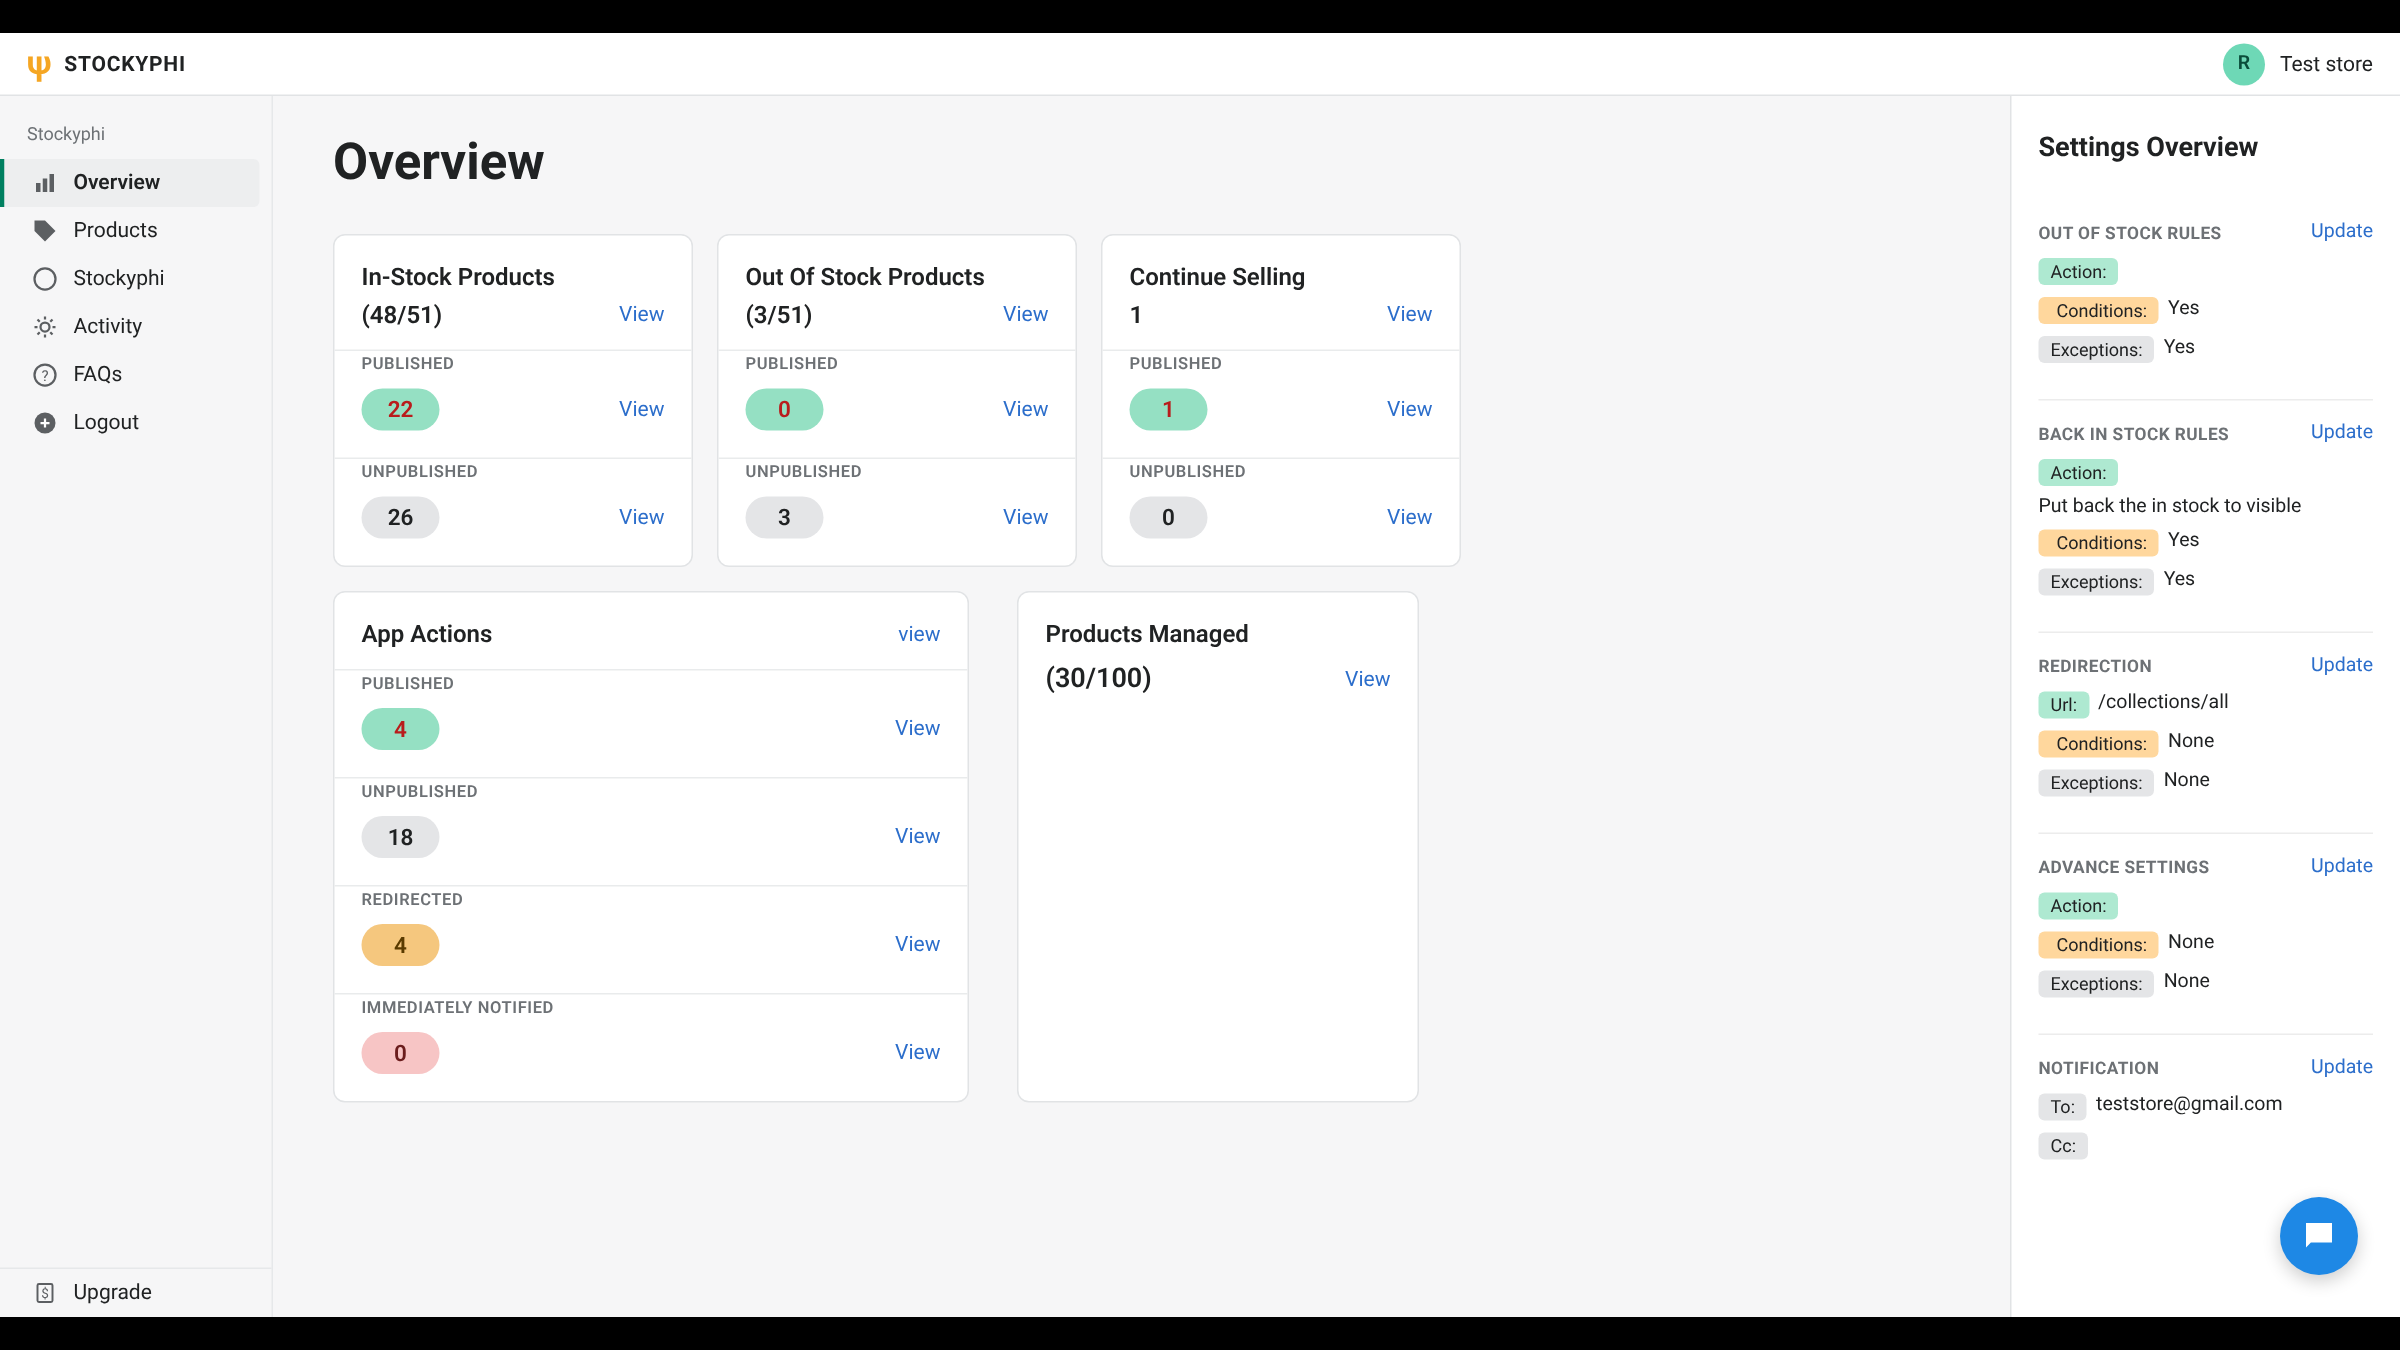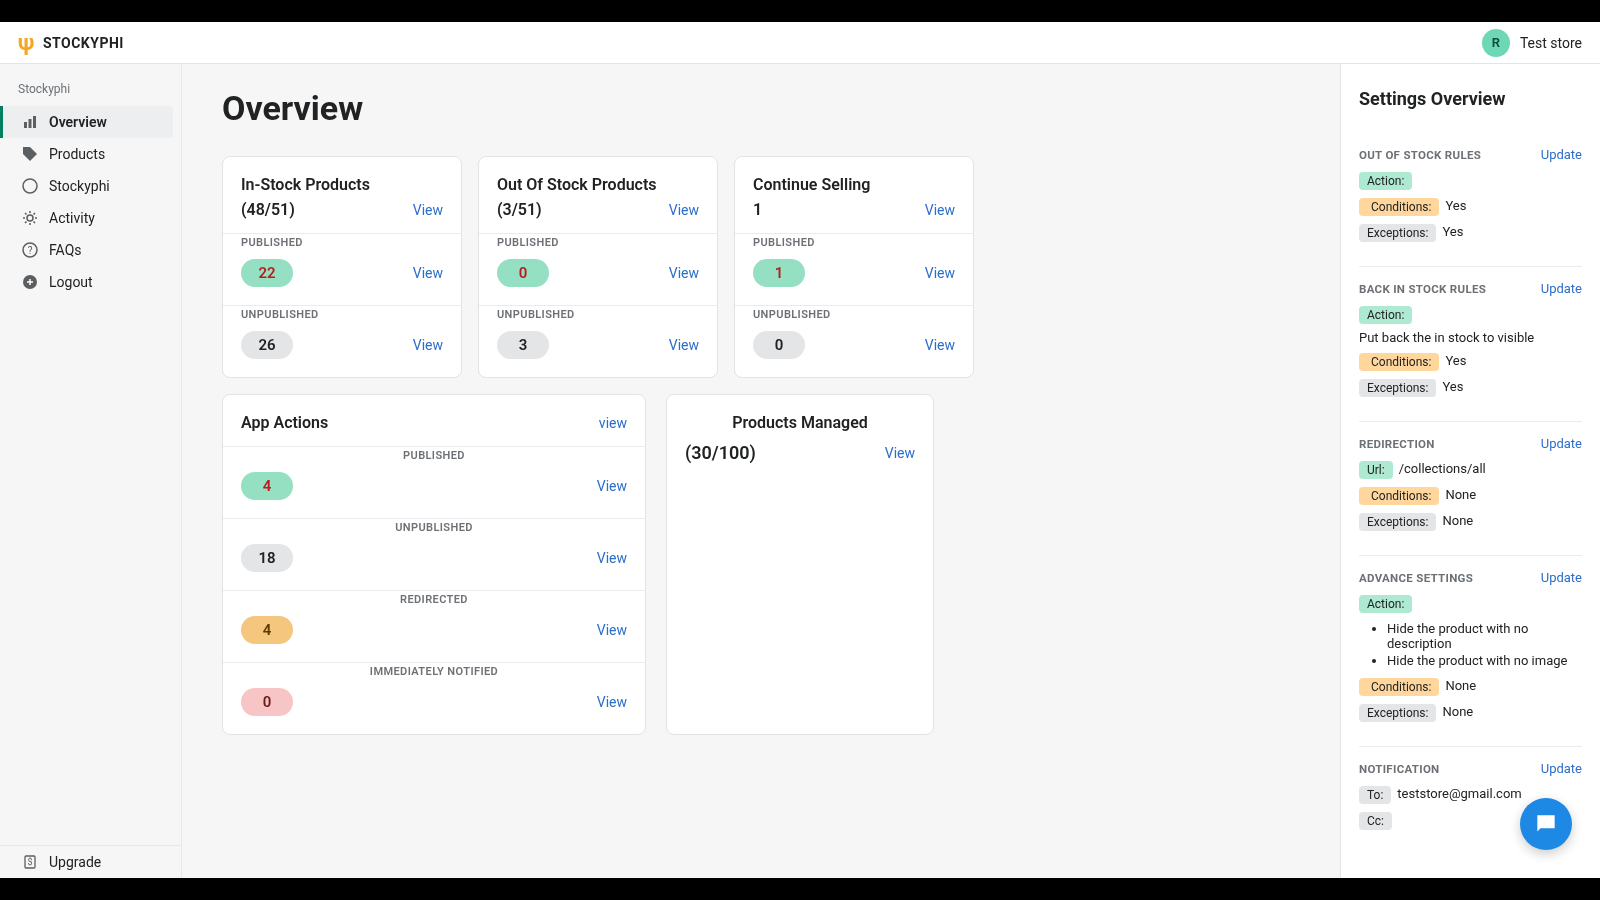--- a/index.html
+++ b/index.html
@@ -29,21 +29,21 @@
 .view-link { color: #2c6ecb; font-size: 14px; cursor: pointer; }
 .view-link.lc { text-transform: lowercase; }
 .card-section { border-top: 1px solid #e9ebec; padding: 2px 18px 18px; }
 .section-label { font-size: 11px; font-weight: 600; color: #6d7175; letter-spacing: 0.4px; margin-bottom: 10px; }
 .section-row { display: flex; justify-content: space-between; align-items: center; }
 .pill { display: inline-flex; align-items: center; justify-content: center; min-width: 52px; height: 28px; border-radius: 14px; font-weight: 600; font-size: 15px; padding: 0 14px; }
 .pill.green { background: #95e0c3; color: #b91c1c; }
 .pill.gray { background: #e4e5e7; color: #202223; }
 .pill.orange { background: #f5c77e; color: #5a3b00; }
 .pill.red { background: #f7c5c5; color: #6b1d1d; }
-.wide-cards { display: flex; gap: 20px; text-align: center; }
+.wide-cards { display: flex; gap: 32px; }
 .card.wide { width: 424px; }
 .card.wide2 { width: 268px; }
 .right-panel { width: 260px; background: #fff; border-left: 1px solid #e1e3e5; padding: 24px 18px; overflow-y: auto; }
 .rp-title { font-size: 18px; font-weight: 700; margin-bottom: 24px; }
 .rp-section { border-bottom: 1px solid #ececec; padding: 14px 0 16px; }
 .rp-section:first-of-type { padding-top: 0; }
 .rp-head { display: flex; justify-content: space-between; align-items: center; margin-bottom: 10px; }
 .rp-heading { font-size: 11.5px; font-weight: 700; color: #6d7175; letter-spacing: 0.3px; text-align: center; }
 .rp-update { color: #2c6ecb; font-size: 13px; cursor: pointer; }
 .rp-row { display: flex; align-items: flex-start; gap: 6px; font-size: 13px; margin-bottom: 8px; flex-wrap: wrap; }
@@ -337,24 +337,20 @@
     </div>
 
     <div class="rp-section">
       <div class="rp-head">
         <div class="rp-heading">ADVANCE SETTINGS</div>
         <span class="rp-update">Update</span>
       </div>
       <div class="rp-row">
           <span class="tag action">Action:</span>
         </div>
-      <ul class="rp-list">
-        <li>Hide the product with no description</li>
-        <li>Hide the product with no image</li>
-      </ul>
       <div class="rp-row">
           <span class="tag cond">Conditions:</span>
           <span>None</span>
         </div>
       <div class="rp-row">
           <span class="tag exc">Exceptions:</span>
           <span>None</span>
         </div>
     </div>
 

